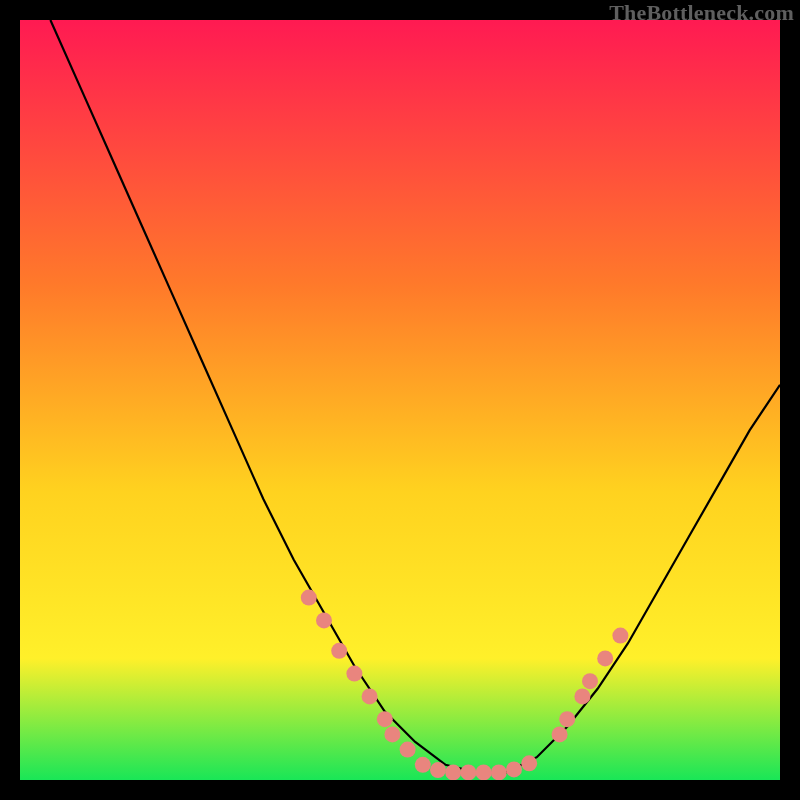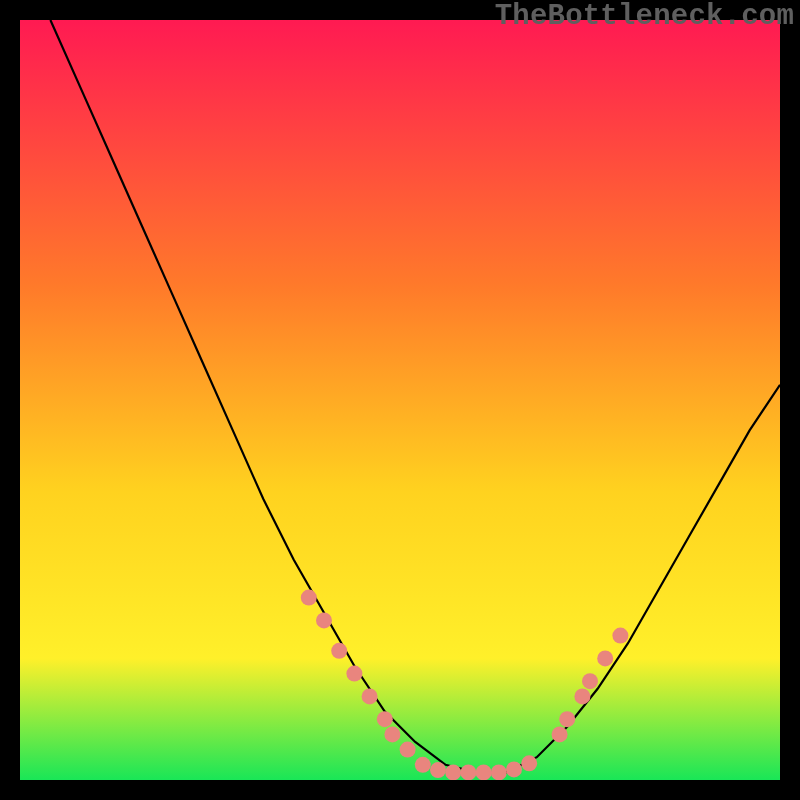--- a/index.html
+++ b/index.html
@@ -22,22 +22,22 @@
     position: absolute;
     left: 0;
     top: 0;
     width: 760px;
     height: 760px;
   }
   .watermark {
     position: absolute;
     top: 0px;
     right: 6px;
-    font-family: Liberation Mono, monospace;
-    font-size: 29px;
+    font-family: Liberation Serif, serif;
+    font-size: 22px;
     font-weight: 600;
     color: #5f5f5f;
     letter-spacing: 0.2px;
   }
 </style>
 </head>
 <body>
 
 <div class="frame">
   <svg class="plot" viewBox="0 0 760 760" preserveAspectRatio="none">

